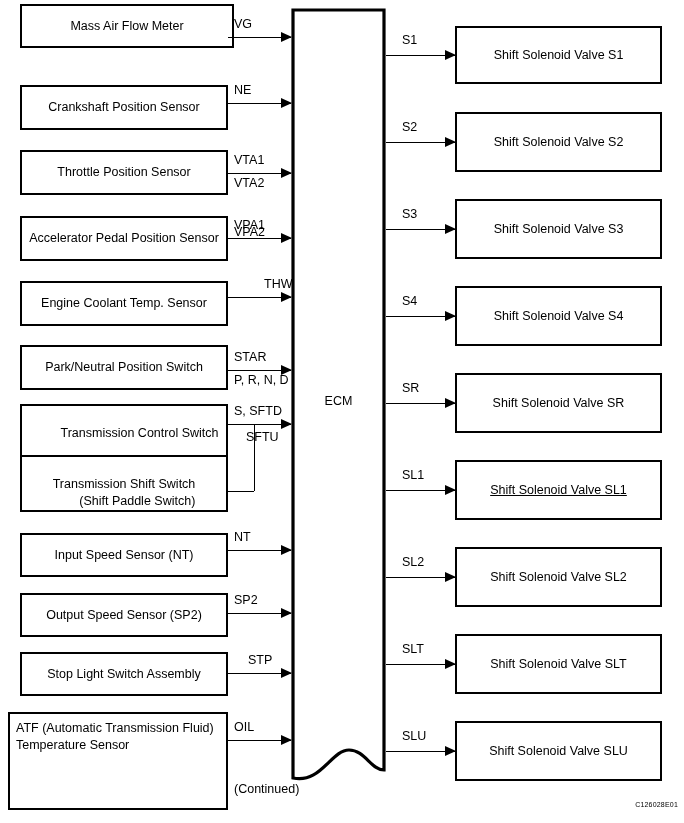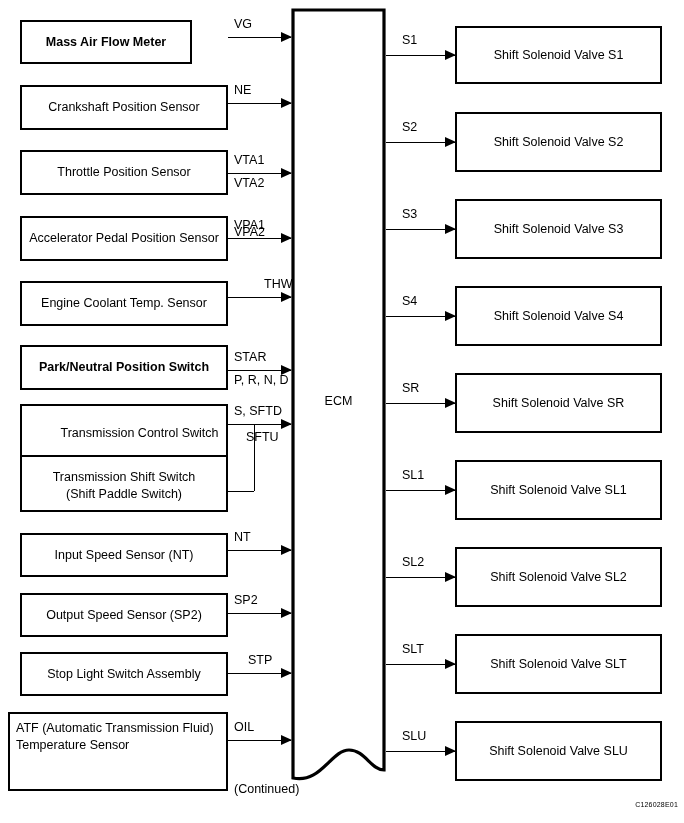--- a/index.html
+++ b/index.html
@@ -31,21 +31,22 @@
     line-height: 1.35;
   }
   .box.left-align {
     justify-content: flex-start;
     text-align: left;
     align-items: flex-start;
     padding: 6px 4px 0 6px;
   }
   .box.top-align {
     align-items: flex-start;
-    padding-top: 12px;
+    padding-top: 19px;
+    text-align: right;
   }
 
   
   #ecm-column {
     position: absolute;
     left: 291px;
     top: 8px;
     width: 95px;
     height: 778px;
   }
@@ -112,21 +113,21 @@
   <div id="ecm-column">
     <svg width="95" height="778" viewBox="0 0 95 778" xmlns="http://www.w3.org/2000/svg">
       <path d="M 2,770 L 2,2 L 93,2 L 93,762
                C 80,762 74,742 58,742
                C 40,742 30,776 2,770 Z" fill="#ffffff" stroke="#000000" stroke-width="3.2" stroke-linejoin="miter"></path>
     </svg>
   </div>
   <div id="ecm-label">ECM</div>
 
   <div id="inputs-layer">
-      <div class="box" style="left: 20px; top: 20px; width: 172px; height: 44px; font-weight: bold;">
+      <div class="box" style="left: 20px; top: 4px; width: 214px; height: 44px;">
         <div>Mass Air Flow Meter</div>
       </div>
       <div class="hline" style="left: 228px; top: 37px; width: 63px;"></div>
       <div class="arrow-head" style="left: 281px; top: 31.5px;"></div>
       <div class="sig" style="left: 234px; top: 17px;">VG</div>
       <div class="box" style="left: 20px; top: 85px; width: 208px; height: 45px;">
         <div>Crankshaft Position Sensor</div>
       </div>
       <div class="hline" style="left: 228px; top: 103px; width: 63px;"></div>
       <div class="arrow-head" style="left: 281px; top: 97.5px;"></div>
@@ -144,21 +145,21 @@
       <div class="hline" style="left: 228px; top: 238px; width: 63px;"></div>
       <div class="arrow-head" style="left: 281px; top: 232.5px;"></div>
       <div class="sig" style="left: 234px; top: 218px;">VPA1</div>
       <div class="sig" style="left: 234px; top: 225px;">VPA2</div>
       <div class="box" style="left: 20px; top: 281px; width: 208px; height: 45px;">
         <div>Engine Coolant Temp. Sensor</div>
       </div>
       <div class="hline" style="left: 228px; top: 297px; width: 63px;"></div>
       <div class="arrow-head" style="left: 281px; top: 291.5px;"></div>
       <div class="sig" style="left: 234px; top: 277px; margin-left: 30px;">THW</div>
-      <div class="box" style="left: 20px; top: 345px; width: 208px; height: 45px; font-weight: bold;">
+      <div class="box" style="left: 20px; top: 345px; width: 208px; height: 45px;">
         <div>Park/Neutral Position Switch</div>
       </div>
       <div class="hline" style="left: 228px; top: 370px; width: 63px;"></div>
       <div class="arrow-head" style="left: 281px; top: 364.5px;"></div>
       <div class="sig" style="left: 234px; top: 350px;">STAR</div>
       <div class="sig" style="left: 234px; top: 373px;">P, R, N, D</div>
       <div class="box" style="left: 20px; top: 404px; width: 208px; height: 59px; padding-left: 31px;">
         <div>Transmission Control Switch</div>
       </div>
       <div class="hline" style="left: 228px; top: 424px; width: 63px;"></div>
@@ -181,21 +182,21 @@
       </div>
       <div class="hline" style="left: 228px; top: 613px; width: 63px;"></div>
       <div class="arrow-head" style="left: 281px; top: 607.5px;"></div>
       <div class="sig" style="left: 234px; top: 593px;">SP2</div>
       <div class="box" style="left: 20px; top: 652px; width: 208px; height: 44px;">
         <div>Stop Light Switch Assembly</div>
       </div>
       <div class="hline" style="left: 228px; top: 673px; width: 63px;"></div>
       <div class="arrow-head" style="left: 281px; top: 667.5px;"></div>
       <div class="sig" style="left: 248px; top: 653px;">STP</div>
-      <div class="box left-align" style="left: 8px; top: 712px; width: 220px; height: 79px;">
+      <div class="box left-align" style="left: 8px; top: 712px; width: 220px; height: 98px;">
         <div>ATF (Automatic Transmission Fluid)<br>Temperature Sensor</div>
       </div>
       <div class="hline" style="left: 228px; top: 740px; width: 63px;"></div>
       <div class="arrow-head" style="left: 281px; top: 734.5px;"></div>
       <div class="sig" style="left: 234px; top: 720px;">OIL</div>
     </div>
   <div id="outputs-layer">
       <div class="box" style="left: 455px; top: 26px; width: 207px; height: 58px;">
         <div>Shift Solenoid Valve S1</div>
       </div>
@@ -219,21 +220,21 @@
       </div>
       <div class="hline" style="left: 386px; top: 316px; width: 69px;"></div>
       <div class="arrow-head" style="left: 445px; top: 310.5px;"></div>
       <div class="sig" style="left: 402px; top: 294px;">S4</div>
       <div class="box" style="left: 455px; top: 373px; width: 207px; height: 60px;">
         <div>Shift Solenoid Valve SR</div>
       </div>
       <div class="hline" style="left: 386px; top: 403px; width: 69px;"></div>
       <div class="arrow-head" style="left: 445px; top: 397.5px;"></div>
       <div class="sig" style="left: 402px; top: 381px;">SR</div>
-      <div class="box" style="left: 455px; top: 460px; width: 207px; height: 60px;">
+      <div class="box" style="left: 455px; top: 460px; width: 207px; height: 60px; text-decoration: underline;">
         <div>Shift Solenoid Valve SL1</div>
       </div>
       <div class="hline" style="left: 386px; top: 490px; width: 69px;"></div>
       <div class="arrow-head" style="left: 445px; top: 484.5px;"></div>
       <div class="sig" style="left: 402px; top: 468px;">SL1</div>
       <div class="box" style="left: 455px; top: 547px; width: 207px; height: 60px;">
         <div>Shift Solenoid Valve SL2</div>
       </div>
       <div class="hline" style="left: 386px; top: 577px; width: 69px;"></div>
       <div class="arrow-head" style="left: 445px; top: 571.5px;"></div>

